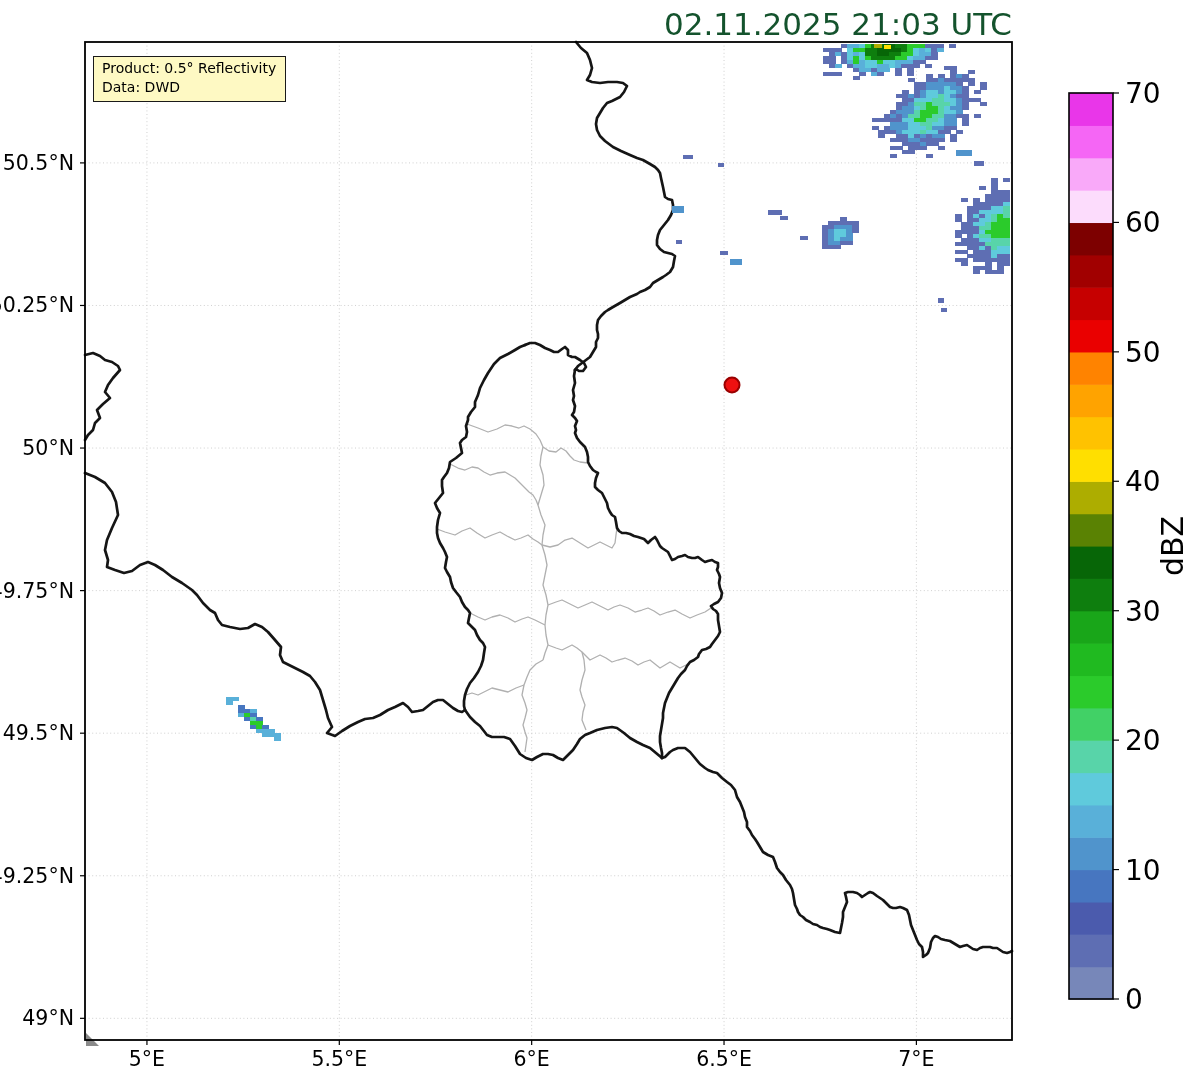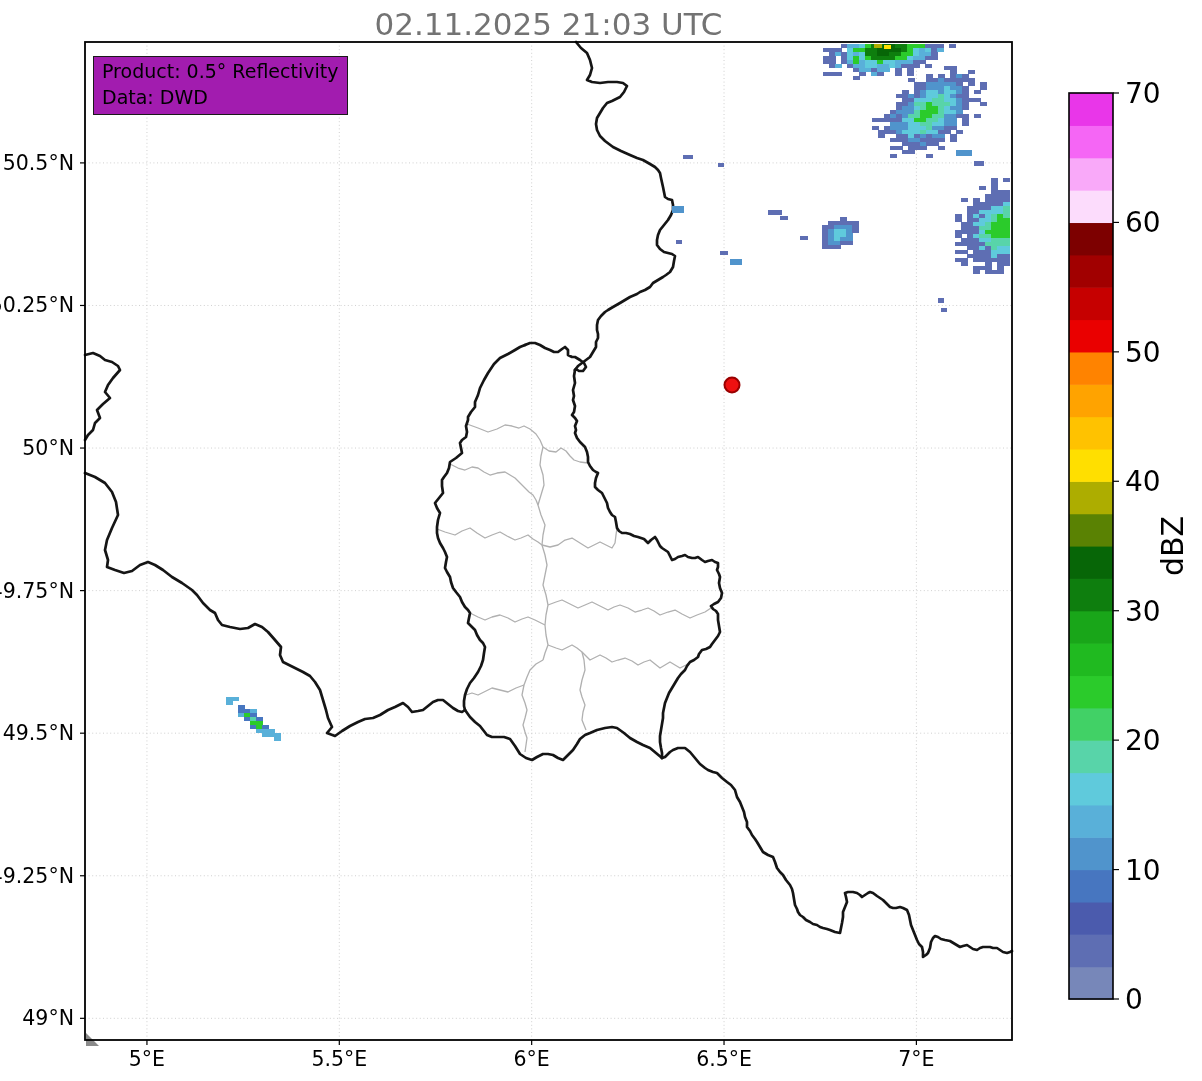--- a/index.html
+++ b/index.html
@@ -1,22 +1,22 @@
 <!DOCTYPE html>
 <html><head>
 <meta charset="utf-8">
 <style>
   html,body{margin:0;padding:0;background:#ffffff;}
   .figure{position:relative;width:1202px;height:1081px;background:#ffffff;
           font-family:"DejaVu Sans","Liberation Sans",sans-serif;overflow:hidden;}
   .figure svg{position:absolute;left:0;top:0;}
-  .title{position:absolute;left:85px;top:6px;width:927px;text-align:center;
-         font-size:31px;color:#737373;}
-  .prodbox{position:absolute;left:93px;top:56px;background:#a21caf;border:1.4px solid #1a1a1a;
-           padding:2px 9px 4px 8px;font-size:19px;line-height:1.35;color:#000;z-index:3;}
+  .title{position:absolute;left:85px;top:6px;width:927px;text-align:right;
+         font-size:31px;color:#14532d;}
+  .prodbox{position:absolute;left:93px;top:56px;background:#fef9c3;border:1.4px solid #1a1a1a;
+           padding:2px 9px 4px 8px;font-size:14px;line-height:1.35;color:#000;z-index:3;}
   .prodbox div{white-space:nowrap;}
 </style>
 </head>
 <body>
 
 <div class="figure">
   <svg id="plot" width="1202" height="1081" viewBox="0 0 1202 1081">
       <rect x="85" y="42" width="927" height="998" fill="#ffffff"></rect>
       <g stroke="#cbcbcb" stroke-width="0.9" stroke-dasharray="1 2.6">
         <line x1="146.94106661133" y1="42" x2="146.94106661133" y2="1040"></line>

